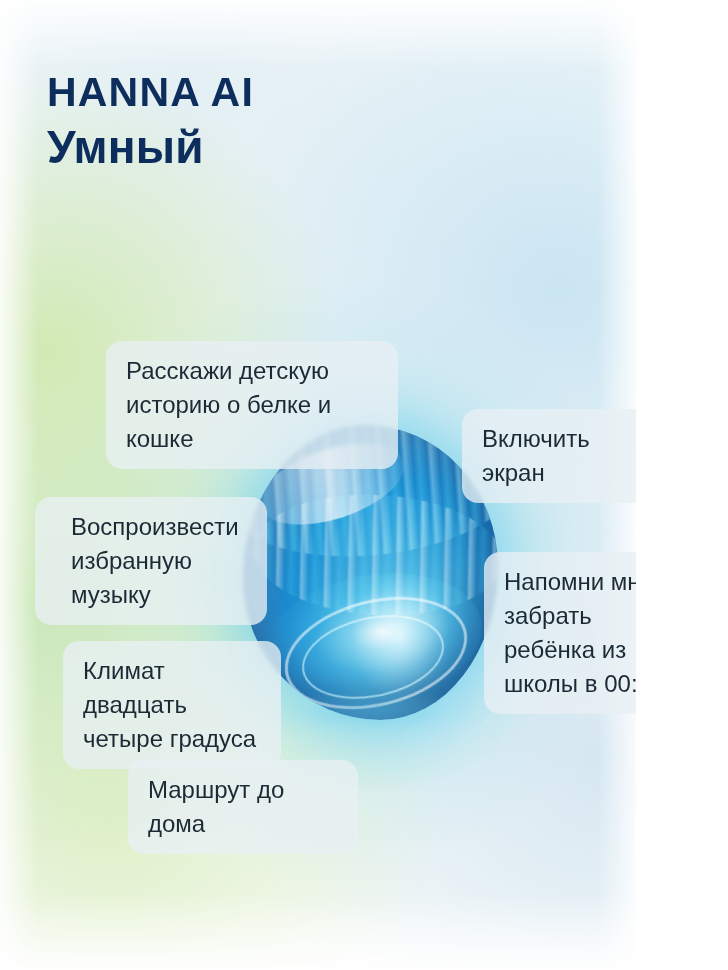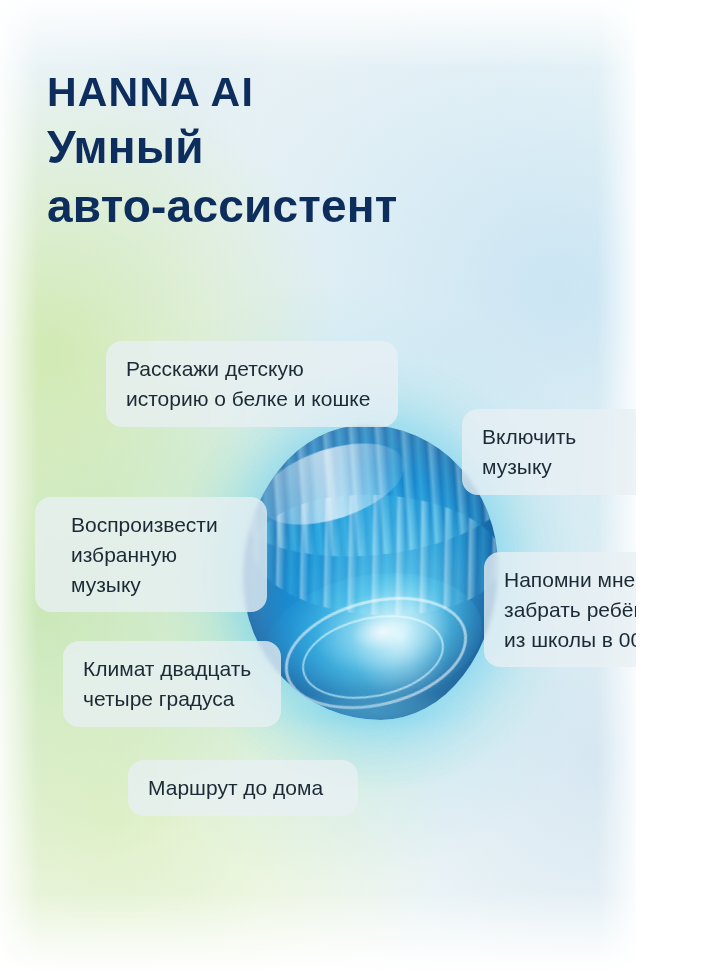--- a/index.html
+++ b/index.html
@@ -170,21 +170,21 @@
     filter: blur(5px);
   }
 
   
   .bubble {
     position: absolute;
     z-index: 4;
     background: rgba(232,240,243,0.78);
     border-radius: 16px;
     color: #1b2a35;
-    font-size: 21px;
+    font-size: 24px;
     line-height: 1.42;
     padding: 13px 20px;
     box-sizing: border-box;
     backdrop-filter: blur(2px);
   }
 
   #b-story  { left: 106px; top: 341px; width: 292px; }
   #b-screen { left: 462px; top: 409px; width: 200px; }
   #b-music  { left: 35px;  top: 497px; width: 232px; padding-left: 36px; }
   #b-remind { left: 484px; top: 552px; width: 208px; }
@@ -193,36 +193,35 @@
   #b-places { left: 430px; top: 735px; width: 224px; }
 </style>
 </head>
 <body>
 
 <div class="poster">
 
   <div class="headline">
     <div class="line1">HANNA AI</div>
     <div class="line2">Умный</div>
-    <div class="line3">авто-ассистент</div>
   </div>
 
   <div class="orb-wrap">
     <div class="orb-glow"></div>
     <div class="orb">
       <div class="swirl s1"></div>
       <div class="swirl s2"></div>
       <div class="swirl s3"></div>
       <div class="swirl s4"></div>
       <div class="swirl s5"></div>
       <div class="swirl s6"></div>
     </div>
     <div class="orb-shadow"></div>
   </div>
 
   <div class="bubble" id="b-story">Расскажи детскую историю о белке и кошке</div>
-  <div class="bubble" id="b-screen">Включить музыку</div>
+  <div class="bubble" id="b-screen">Включить экран</div>
   <div class="bubble" id="b-music">Воспроизвести избранную музыку</div>
   <div class="bubble" id="b-remind">Напомни мне забрать ребёнка из школы в 00:00</div>
   <div class="bubble" id="b-route">Маршрут до дома</div>
   <div class="bubble" id="b-climate">Климат двадцать четыре градуса</div>
 
 </div>
 
 </body></html>

